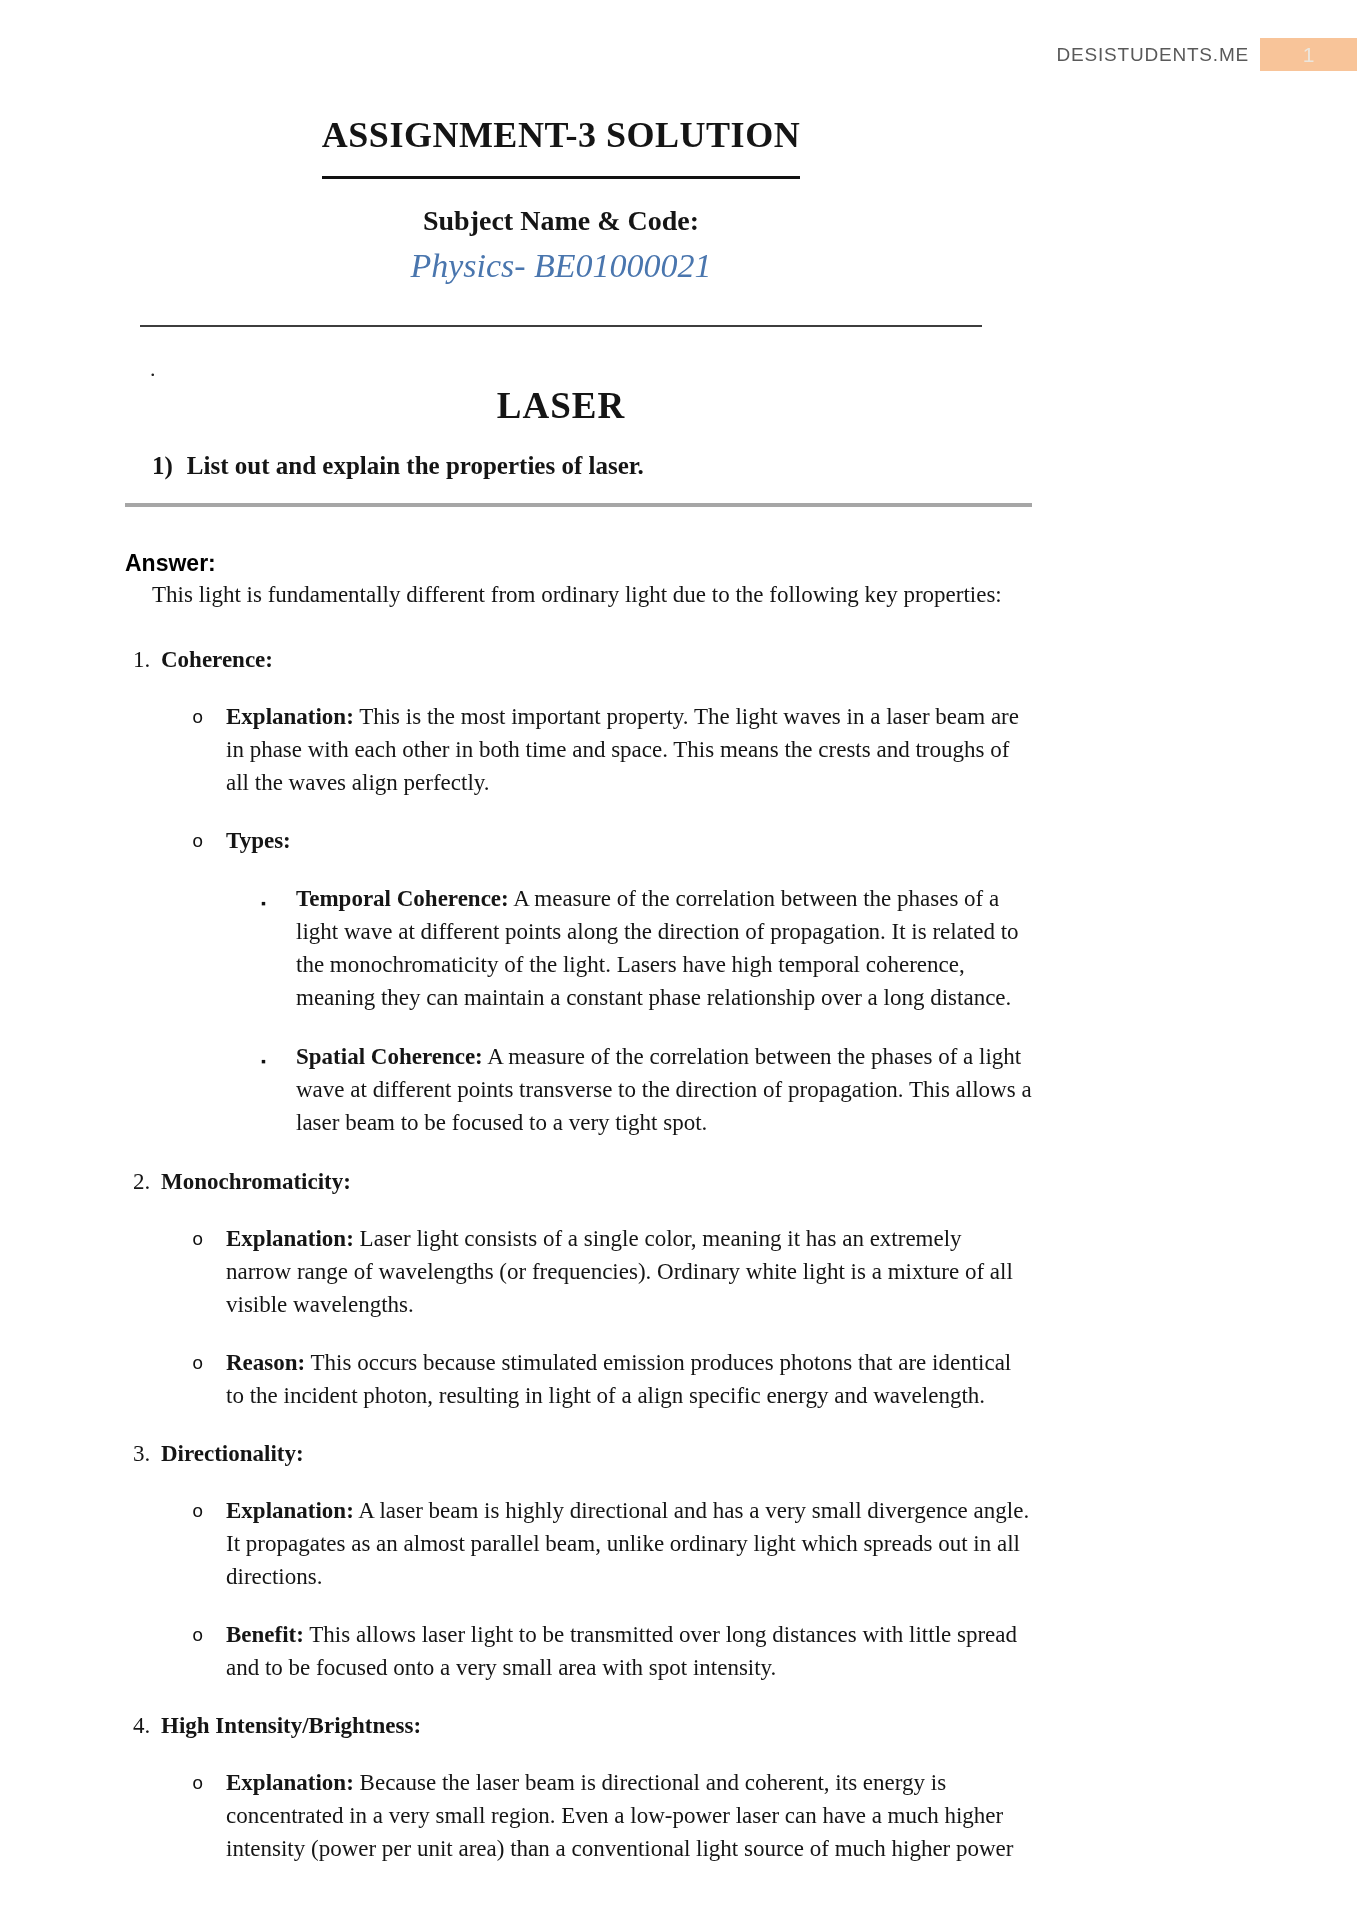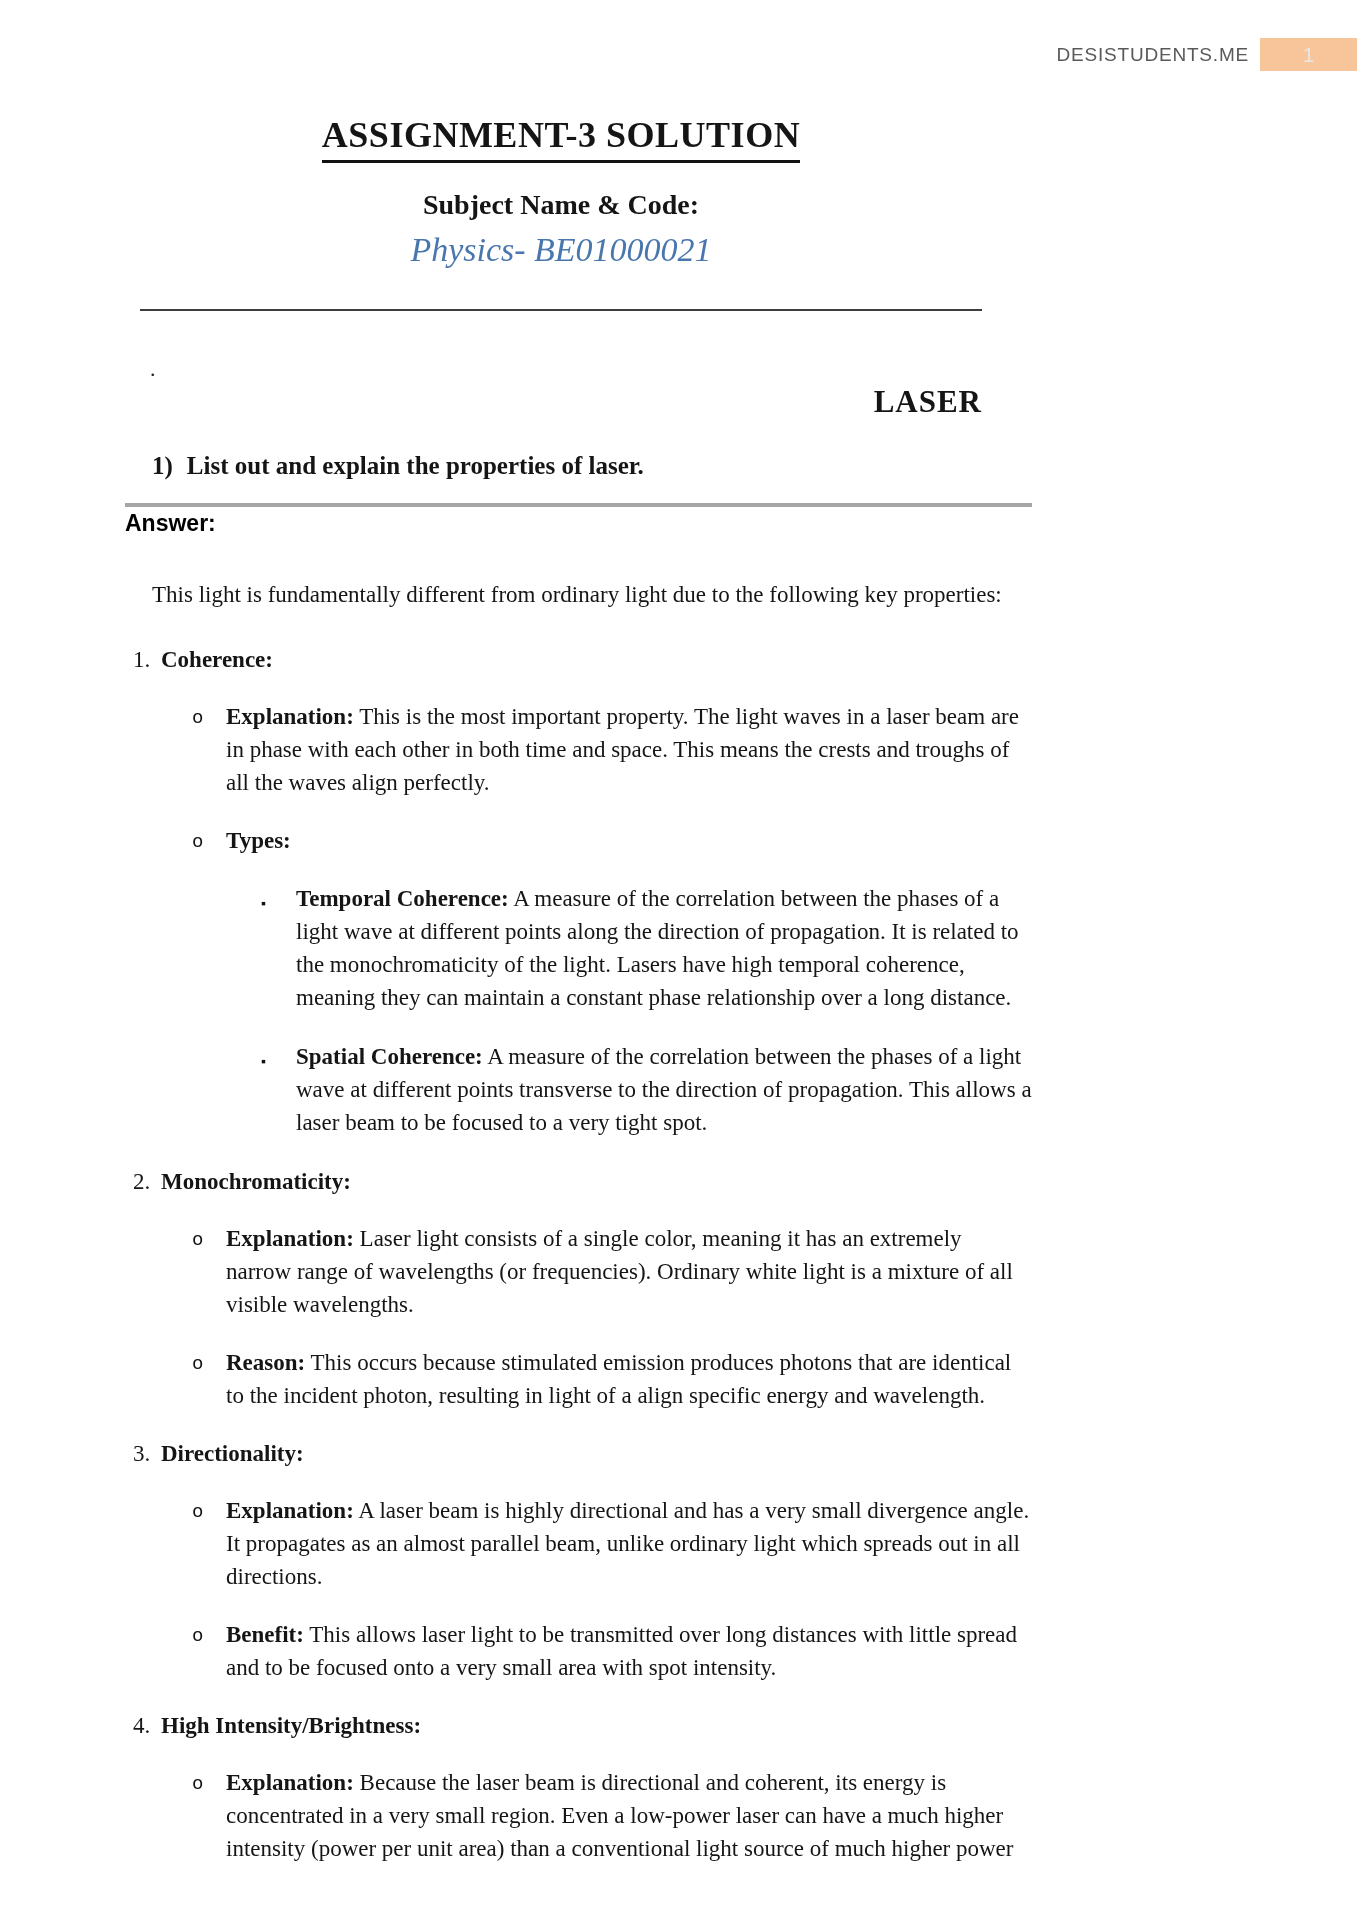--- a/index.html
+++ b/index.html
@@ -30,37 +30,37 @@
   .page-badge {
     width:97px; height:33px; background:var(--badge_bg);
     display:flex; align-items:center; justify-content:center;
     font-family:"Liberation Sans", sans-serif;
     font-size:21px; color:var(--badge_text);
   }
   
   .front { position:absolute; left:140px; top:0; width:842px; text-align:center; }
   .doc-title {
     margin-top:114px; font-size:36px; font-weight:bold; line-height:1.2;
-    display:inline-block; border-bottom:3px solid #111; padding-bottom:3px;
+    display:inline-block; border-bottom:3px solid #111; padding-bottom:19px;
     letter-spacing:0.5px;
   }
   .subject-label { margin-top:26px; font-size:28px; font-weight:bold; }
   .subject-code { margin-top:10px; font-size:34px; font-style:italic; color:var(--accent_blue); }
   .top-rule { margin-top:40px; height:2px; background:var(--rule_dark); }
   .stray-dot { position:absolute; left:150px; top:356px; font-size:22px; color:#222; }
   .section-title {
-    position:absolute; left:140px; top:384px; width:842px; text-align:right;
-    font-size:31px; font-weight:bold; letter-spacing:1px;
+    position:absolute; left:140px; top:384px; width:842px; text-align:center;
+    font-size:37px; font-weight:bold; letter-spacing:1px;
   }
   
   .question { position:absolute; left:152px; top:452px; font-size:25px; font-weight:bold; }
   .q-num { display:inline-block; margin-right:14px; }
   .answer-divider { position:absolute; left:125px; top:503px; width:907px; height:4px; background:var(--divider_gray); }
   .answer-label {
-    position:absolute; left:125px; top:510px;
+    position:absolute; left:125px; top:550px;
     font-family:"Liberation Sans", sans-serif; font-weight:bold; font-size:23px; color:#000;
   }
   .intro { position:absolute; left:152px; top:578px; width:880px; font-size:23px; line-height:33px; }
   
   .props { position:absolute; left:0; top:641px; width:1312px; }
   .prop-heading { margin:2px 0 24px 133px; font-size:23px; line-height:33px; }
   .prop-num { display:inline-block; width:28px; font-weight:normal; }
   .prop-name { font-weight:bold; }
   .bullet { position:relative; margin:0 0 25px 226px; width:806px; font-size:23px; line-height:33px; }
   .bullet .marker {

